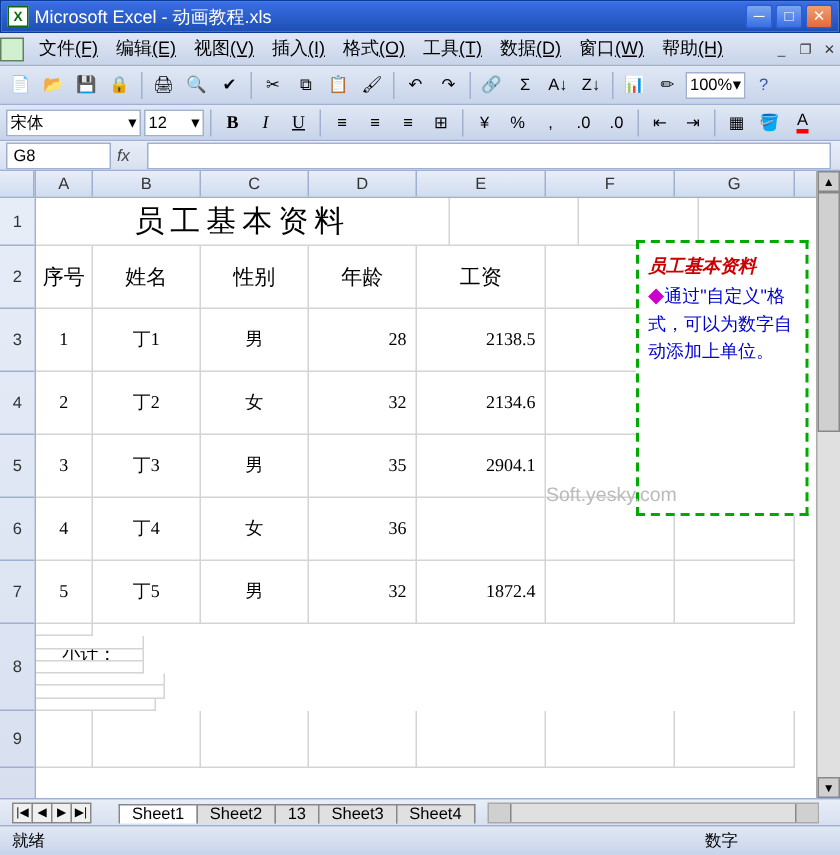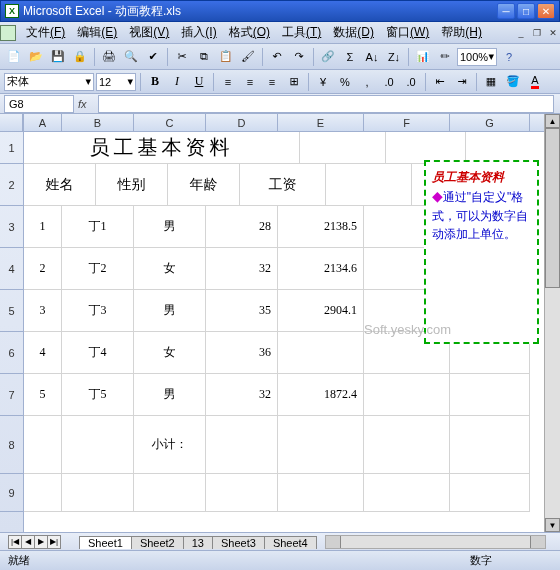--- a/index.html
+++ b/index.html
@@ -195,20 +195,21 @@
         <div class="colhdr" style="width: 86px;">F</div>
         <div class="colhdr" style="width: 80px;">G</div>
       </div>
     <div class="cells" id="cells">
         <div class="crow" style="height: 32px;">
           <div class="cell title-cell" style="width: 276px; height: 32px;">员工基本资料</div>
           <div class="cell" style="width: 86px; height: 32px;"></div>
           <div class="cell" style="width: 80px; height: 32px;"></div>
         </div>
         <div class="crow" style="height: 42px;">
+          <div class="cell hdr-cell" style="width: 38px; height: 42px;">序号</div>
           <div class="cell hdr-cell" style="width: 72px; height: 42px;">姓名</div>
           <div class="cell hdr-cell" style="width: 72px; height: 42px;">性别</div>
           <div class="cell hdr-cell" style="width: 72px; height: 42px;">年龄</div>
           <div class="cell hdr-cell" style="width: 86px; height: 42px;">工资</div>
           <div class="cell " style="width: 86px; height: 42px;"></div>
           <div class="cell " style="width: 80px; height: 42px;"></div>
         </div>
         <div class="crow" style="height: 42px;">
           <div class="cell " style="width: 38px; height: 42px;">1</div>
           <div class="cell " style="width: 72px; height: 42px;">丁1</div>
@@ -247,21 +248,21 @@
         </div>
         <div class="crow" style="height: 42px;">
           <div class="cell " style="width: 38px; height: 42px;">5</div>
           <div class="cell " style="width: 72px; height: 42px;">丁5</div>
           <div class="cell " style="width: 72px; height: 42px;">男</div>
           <div class="cell num" style="width: 72px; height: 42px;">32</div>
           <div class="cell num" style="width: 86px; height: 42px;">1872.4</div>
           <div class="cell " style="width: 86px; height: 42px;"></div>
           <div class="cell " style="width: 80px; height: 42px;"></div>
         </div>
-        <div class="crow" style="height: 58px;">
+        <div class="crow" style="height: 58px; flex-direction: column;">
           <div class="cell " style="width: 38px; height: 58px;"></div>
           <div class="cell " style="width: 72px; height: 58px;"></div>
           <div class="cell " style="width: 72px; height: 58px;">小计：</div>
           <div class="cell " style="width: 72px; height: 58px;"></div>
           <div class="cell " style="width: 86px; height: 58px;"></div>
           <div class="cell " style="width: 86px; height: 58px;"></div>
           <div class="cell " style="width: 80px; height: 58px;"></div>
         </div>
         <div class="crow" style="height: 38px;">
           <div class="cell " style="width: 38px; height: 38px;"></div>

